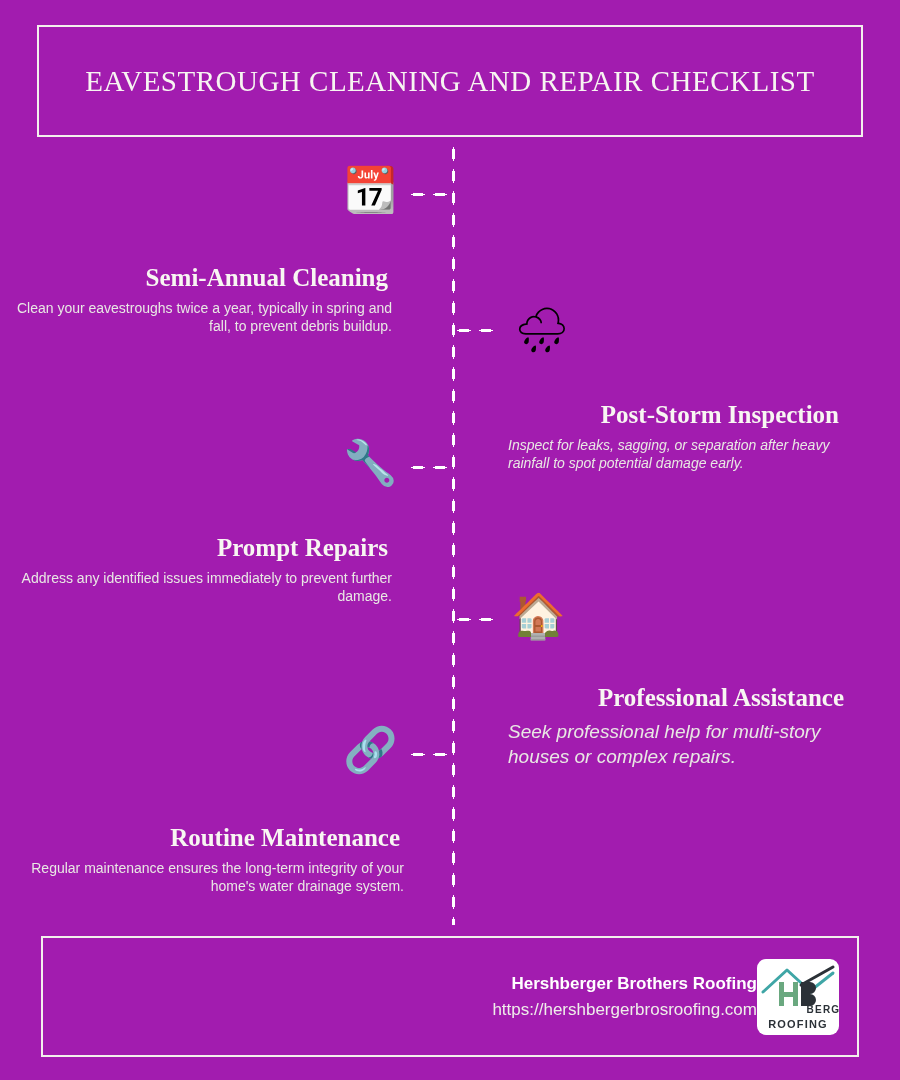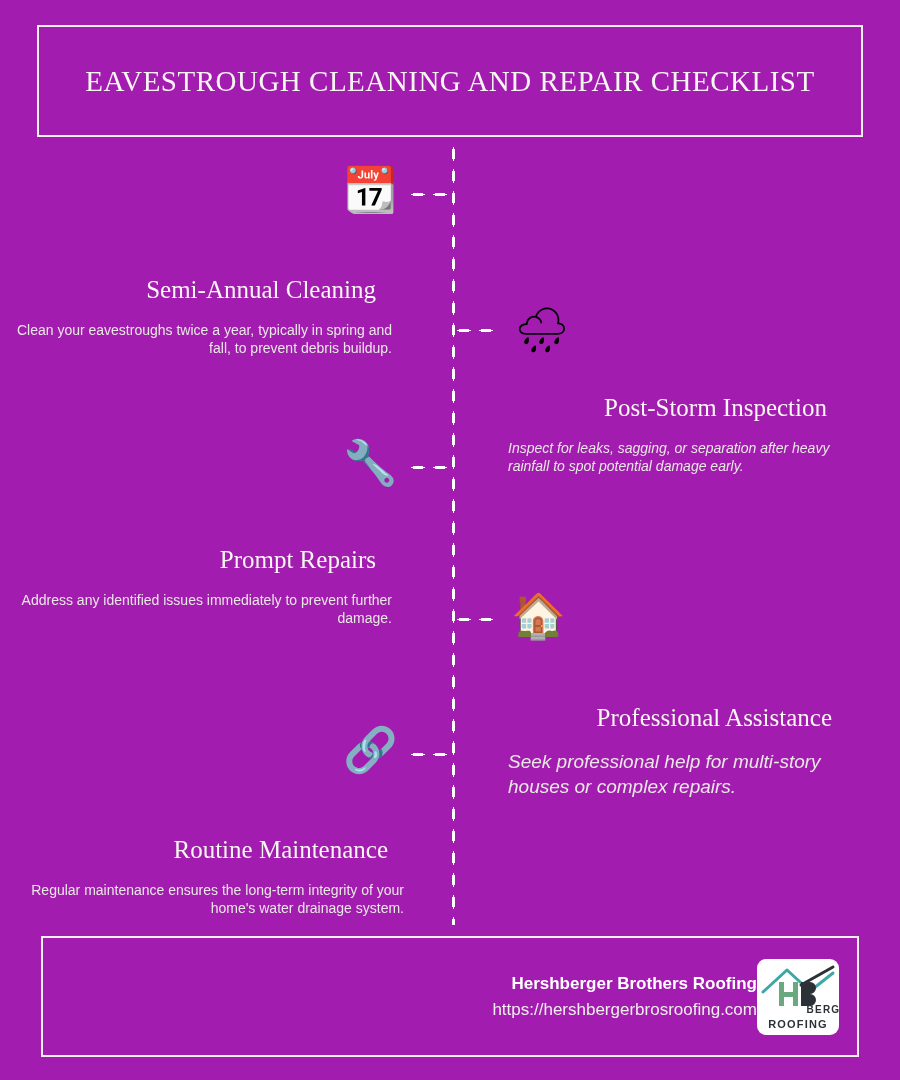--- a/index.html
+++ b/index.html
@@ -75,24 +75,24 @@
   }
   .step-icon {
     position: absolute;
     font-size: 44px;
     line-height: 1;
     user-select: none;
   }
   .step-heading {
     font-family: "Liberation Serif", "DejaVu Serif", serif;
     font-size: 25px;
-    font-weight: 400;
+    font-weight: 700;
     color: #f8f6f2;
     line-height: 1.15;
-    margin: 16px;
+    margin: 4px;
     white-space: nowrap;
   }
   .step-body {
     font-family: "Liberation Sans", sans-serif;
     font-size: 14px;
     color: #e9e8e4;
     line-height: 1.3;
     margin: 6px 0 0 0;
   }
   .step-body.large {
@@ -207,39 +207,39 @@
     <div class="step-icon" style="left:343px; top:8px;">📆</div>
     <div class="step-text-left" style="top:100px; padding-right:59px; box-sizing:border-box;">
       <h2 class="step-heading">Semi-Annual Cleaning</h2>
       <p class="step-body">Clean your eavestroughs twice a year, typically in spring and fall, to prevent debris buildup.</p>
     </div>
   </div>
   <div class="connector" style="left:407px; top:192px; width:46px;"></div>
 
   <div class="step right" style="left:456px; top:300px; width:444px;">
     <div class="step-icon" style="left:58px; top:8px;">🌧</div>
-    <div style="position:absolute; top:78px; left:52px; width:335px;">
+    <div style="position:absolute; top:97px; left:52px; width:335px;">
       <h2 class="step-heading">Post-Storm Inspection</h2>
       <p class="step-body">Inspect for leaks, sagging, or separation after heavy rainfall to spot potential damage early.</p>
     </div>
   </div>
   <div class="connector" style="left:453px; top:328px; width:46px;"></div>
 
   <div class="step left" style="left:0px; top:435px; width:451px;">
     <div class="step-icon" style="left:343px; top:6px;">🔧</div>
     <div class="step-text-left" style="top:95px; padding-right:59px; box-sizing:border-box;">
       <h2 class="step-heading">Prompt Repairs</h2>
       <p class="step-body">Address any identified issues immediately to prevent further damage.</p>
     </div>
   </div>
   <div class="connector" style="left:407px; top:465px; width:46px;"></div>
 
   <div class="step right" style="left:456px; top:588px; width:444px;">
     <div class="step-icon" style="left:55px; top:6px;">🏠</div>
-    <div style="position:absolute; top:100px; left:52px; width:340px;">
+    <div style="position:absolute; top:92px; left:52px; width:340px;">
       <h2 class="step-heading">Professional Assistance</h2>
       <p class="step-body large">Seek professional help for multi-story houses or complex repairs.</p>
     </div>
   </div>
   <div class="connector" style="left:453px; top:617px; width:46px;"></div>
 
   <div class="step left" style="left:0px; top:722px; width:451px;">
     <div class="step-icon" style="left:343px; top:6px;">🔗</div>
     <div class="step-text-left" style="top:98px; padding-right:47px; box-sizing:border-box;">
       <h2 class="step-heading">Routine Maintenance</h2>

